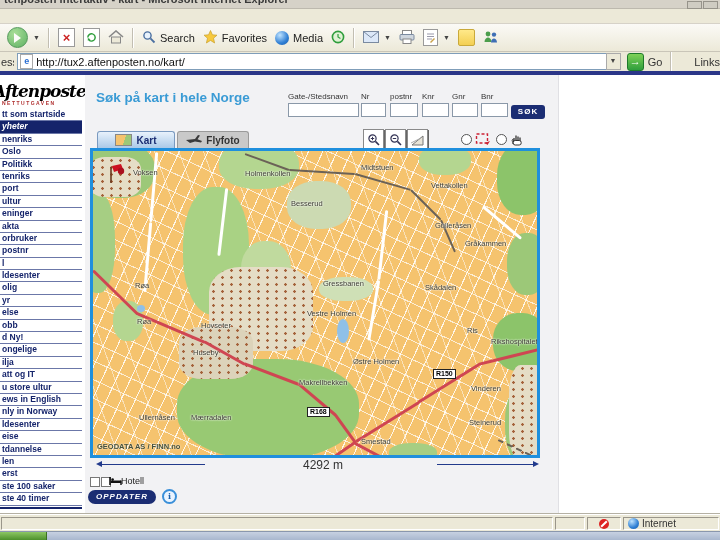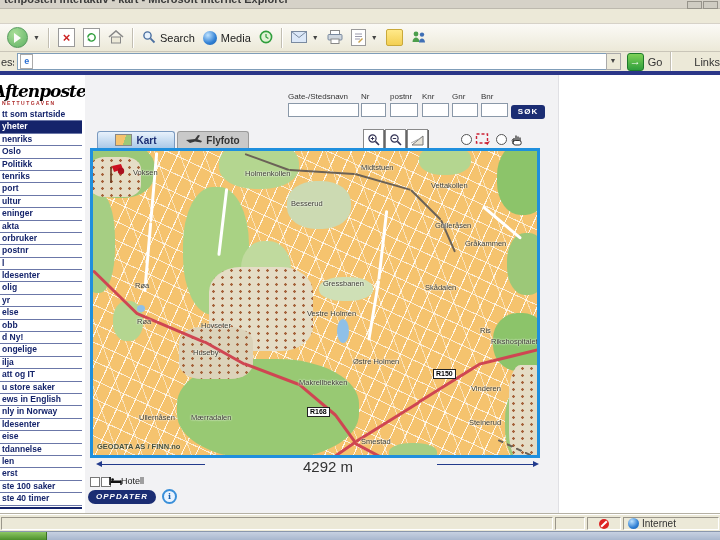--- a/index.html
+++ b/index.html
@@ -32,21 +32,21 @@
   #go-btn{width:16px;height:16px;margin-left:6px;background:linear-gradient(#7ed257,#2f9e3c);border:1px solid #1d7a2a;border-radius:3px;color:#fff;font-weight:bold;text-align:center;line-height:15px;font-size:11px;}
   #go-label{margin-left:4px;color:#333;}
   #links-label{margin-left:18px;color:#333;}
   #navy-line{left:0;top:71px;width:720px;height:4px;background:#2b3688;}
 
   
   #sidebar{left:0;top:75px;width:82px;height:439px;background:#fff;}
   #logo{margin:6px 0 2px -7px;font-family:"DejaVu Serif",serif;font-style:italic;font-weight:bold;font-size:17px;letter-spacing:-1px;color:#000;white-space:nowrap;}
   #logo-sub{margin:-3px 0 3px 2px;font-size:5px;font-weight:bold;letter-spacing:1.5px;color:#b03030;}
   .side-item{box-sizing:border-box;height:12.4px;line-height:11px;border-bottom:1px solid #6b77a8;font-size:8.5px;font-weight:bold;color:#15246b;padding-left:2px;white-space:nowrap;overflow:hidden;}
-  .side-item.active{background:#15246b;color:#fff;}
+  .side-item.active{background:#15246b;color:#fff;font-style:italic;}
   #side-end{height:2px;background:#15246b;margin-top:1px;width:82px;}
 
   
   #panel{left:85px;top:75px;width:473px;height:439px;background:#f2f2f4;border-right:1px solid #e0e0e4;}
   #panel-title{left:11px;top:15px;font-size:13.5px;font-weight:bold;color:#3a9bd5;}
   .field{top:17px;height:28px;}
   .flabel{font-size:8px;color:#333;height:10px;white-space:nowrap;}
   .field input{display:block;box-sizing:border-box;height:14px;margin-top:1px;border:1px solid #8a98a8;background:#fff;font-size:9px;padding:0 1px;}
   #sok-btn{left:426px;top:30px;width:34px;height:14px;background:#1b2d73;border-radius:3px;color:#fff;font-size:8px;font-weight:bold;text-align:center;line-height:14px;letter-spacing:1px;}
   .tab{top:56px;height:17px;box-sizing:border-box;display:flex;align-items:center;gap:4px;justify-content:center;font-size:10px;font-weight:bold;border-radius:3px 3px 0 0;}
@@ -67,21 +67,21 @@
   .blob{position:absolute;}
   .dots{background-image:radial-gradient(circle,#a4623a 1.1px,transparent 1.5px);background-size:9px 7px;}
   .seg{position:absolute;transform-origin:0 50%;border-radius:3px;}
   .maplabel{position:absolute;font-size:7.5px;color:#3b3b30;white-space:nowrap;text-shadow:0 0 2px #fff,0 0 2px #fff;}
   .road-sign{position:absolute;font-size:7px;font-weight:bold;color:#000;background:#fff;border:1px solid #222;padding:0 2px;line-height:8px;white-space:nowrap;}
   #map-copy{position:absolute;left:4px;bottom:4px;font-size:7.5px;font-weight:bold;color:#44503c;text-shadow:0 0 2px #fff;}
 
   
   .scale-line{top:389px;height:1px;background:#223a8c;}
   .scale-arrow{top:386px;width:0;height:0;border:3.5px solid transparent;}
-  #scale-text{left:218px;top:383px;font-size:15px;color:#333;}
+  #scale-text{left:218px;top:383px;font-size:12px;color:#333;}
   .chk{top:402px;width:8px;height:8px;background:#fff;border:1px solid #777;}
   #hotel-label{left:36px;top:401px;font-size:9px;color:#222;}
   #update-btn{left:3px;top:415px;width:68px;height:14px;background:#1b2d73;border-radius:7px;color:#fff;font-size:8px;font-weight:bold;font-style:italic;letter-spacing:1px;text-align:center;line-height:14px;}
   #info-icon{left:77px;top:414px;width:11px;height:11px;border-radius:50%;border:2px solid #3a8fd9;background:#eaf4ff;color:#1a5faa;font-size:8px;font-weight:bold;font-family:"DejaVu Serif",serif;text-align:center;line-height:11px;}
 
   
   #statusbar{left:0;top:514px;width:720px;height:17px;background:#ece9d8;border-top:1px solid #fff;box-shadow:0 -1px 0 #b5b1a4;display:flex;align-items:stretch;font-size:10px;color:#333;}
   .pane{border:1px solid;border-color:#9a968a #fff #fff #9a968a;margin:2px 1px;display:flex;align-items:center;gap:3px;padding:0 4px;}
   #pane-main{flex:1;}
   .globe{width:11px;height:11px;border-radius:50%;background:radial-gradient(circle at 35% 30%,#bfe3ff,#2f7fd4 60%,#1c5ca8);}
@@ -139,20 +139,26 @@
     </span>
     <span class="tbsep"></span>
     <span class="tbtn">
       <span><svg width="14" height="14" viewBox="0 0 14 14">
             <circle cx="5.5" cy="5.5" r="3.6" fill="#e8f2fc" stroke="#4a6fa0" stroke-width="1.4"></circle>
             <line x1="8.4" y1="8.4" x2="12.5" y2="12.5" stroke="#4a6fa0" stroke-width="1.8"></line>
           </svg></span>
       <span>Search</span>
     </span>
     <span class="tbtn">
+      <span><svg width="15" height="14" viewBox="0 0 15 14">
+            <polygon points="7.5,0.5 9.4,4.8 14,5.2 10.5,8.2 11.6,13 7.5,10.4 3.4,13 4.5,8.2 1,5.2 5.6,4.8" fill="#f7c93e" stroke="#c9a12e" stroke-width=".7"></polygon>
+          </svg></span>
+      <span>Favorites</span>
+    </span>
+    <span class="tbtn">
       <span class="globe" style="width:14px;height:14px;"></span>
       <span>Media</span>
     </span>
     <span class="tbtn">
       <span><svg width="14" height="14" viewBox="0 0 14 14">
             <circle cx="7" cy="7" r="5.6" fill="#dff2d4" stroke="#2f9e3c" stroke-width="1.6"></circle>
             <path d="M7 4v3l2.4 1.4" fill="none" stroke="#2f9e3c" stroke-width="1.2"></path>
           </svg></span>
     </span>
     <span class="tbsep"></span>
@@ -191,20 +197,21 @@
             <circle cx="11" cy="4.6" r="2.2" fill="#3f6fb5"></circle>
             <path d="M8 12.5c0-2.6 1.7-4 3-4s3 1.4 3 4z" fill="#3f6fb5"></path>
           </svg></span>
     </span>
   </div>
 
   <div class="abs" id="addressbar">
     <span id="addr-label">ess</span>
     <span id="addr-input">
       <span class="ie-ico">e</span>
+      <span class="url">http://tux2.aftenposten.no/kart/</span>
     </span>
     <span id="addr-drop">▼</span>
     <span id="go-btn">→</span>
     <span id="go-label">Go</span>
     <span class="tbsep" style="margin-left:8px"></span>
     <span id="links-label">Links</span>
   </div>
 
   <div class="abs" id="navy-line"></div>
 
@@ -228,35 +235,36 @@
         <div class="side-item"><span>l</span></div>
         <div class="side-item"><span>ldesenter</span></div>
         <div class="side-item"><span>olig</span></div>
         <div class="side-item"><span>yr</span></div>
         <div class="side-item"><span>else</span></div>
         <div class="side-item"><span>obb</span></div>
         <div class="side-item"><span>d Ny!</span></div>
         <div class="side-item"><span>ongelige</span></div>
         <div class="side-item"><span>ilja</span></div>
         <div class="side-item"><span>att og IT</span></div>
-        <div class="side-item"><span>u store saker</span></div>
+        <div class="side-item"><span>u store ultur</span></div>
         <div class="side-item"><span>ews in English</span></div>
         <div class="side-item"><span>nly in Norway</span></div>
         <div class="side-item"><span>ldesenter</span></div>
         <div class="side-item"><span>eise</span></div>
         <div class="side-item"><span>tdannelse</span></div>
         <div class="side-item"><span>len</span></div>
         <div class="side-item"><span>erst</span></div>
         <div class="side-item"><span>ste 100 saker</span></div>
         <div class="side-item"><span>ste 40 timer</span></div>
       </div>
     <div id="side-end"></div>
   </div>
 
   <div class="abs" id="panel">
+    <div class="abs" id="panel-title">Søk på kart i hele Norge</div>
 
     <div>
 
     <div class="abs field" style="left: 203px;">
           <div class="flabel">Gate-/Stedsnavn</div>
           <input type="text" style="width: 71px;">
         </div>
         <div class="abs field" style="left: 276px;">
           <div class="flabel">Nr</div>
           <input type="text" style="width: 25px;">
@@ -391,21 +399,21 @@
             <div class="maplabel" style="left: 338px; top: 30px;"><span>Vettakollen</span></div>
             <div class="maplabel" style="left: 198px; top: 48px;"><span>Besserud</span></div>
             <div class="maplabel" style="left: 342px; top: 70px;"><span>Gulleråsen</span></div>
             <div class="maplabel" style="left: 372px; top: 88px;"><span>Gråkammen</span></div>
             <div class="maplabel" style="left: 42px; top: 130px;"><span>Røa</span></div>
             <div class="maplabel" style="left: 44px; top: 166px;"><span>Røa</span></div>
             <div class="maplabel" style="left: 108px; top: 170px;"><span>Hovseter</span></div>
             <div class="maplabel" style="left: 230px; top: 128px;"><span>Gressbanen</span></div>
             <div class="maplabel" style="left: 332px; top: 132px;"><span>Skådalen</span></div>
             <div class="maplabel" style="left: 214px; top: 158px;"><span>Vestre Holmen</span></div>
-            <div class="maplabel" style="left: 387px; top: 175px; text-align: right;"><span>Ris</span></div>
+            <div class="maplabel" style="left: 374px; top: 175px; text-align: right;"><span>Ris</span></div>
             <div class="maplabel" style="left: 398px; top: 186px;"><span>Rikshospitalet</span></div>
             <div class="maplabel" style="left: 260px; top: 206px;"><span>Østre Holmen</span></div>
             <div class="maplabel" style="left: 206px; top: 227px;"><span>Makrellbekken</span></div>
             <div class="maplabel" style="left: 378px; top: 233px;"><span>Vinderen</span></div>
             <div class="maplabel" style="left: 376px; top: 267px;"><span>Steinerud</span></div>
             <div class="maplabel" style="left: 268px; top: 286px;"><span>Smestad</span></div>
             <div class="maplabel" style="left: 46px; top: 262px;"><span>Ullernåsen</span></div>
             <div class="maplabel" style="left: 98px; top: 262px;"><span>Mærradalen</span></div>
             <div class="maplabel" style="left: 100px; top: 197px;"><span>Huseby</span></div>
           </div>

